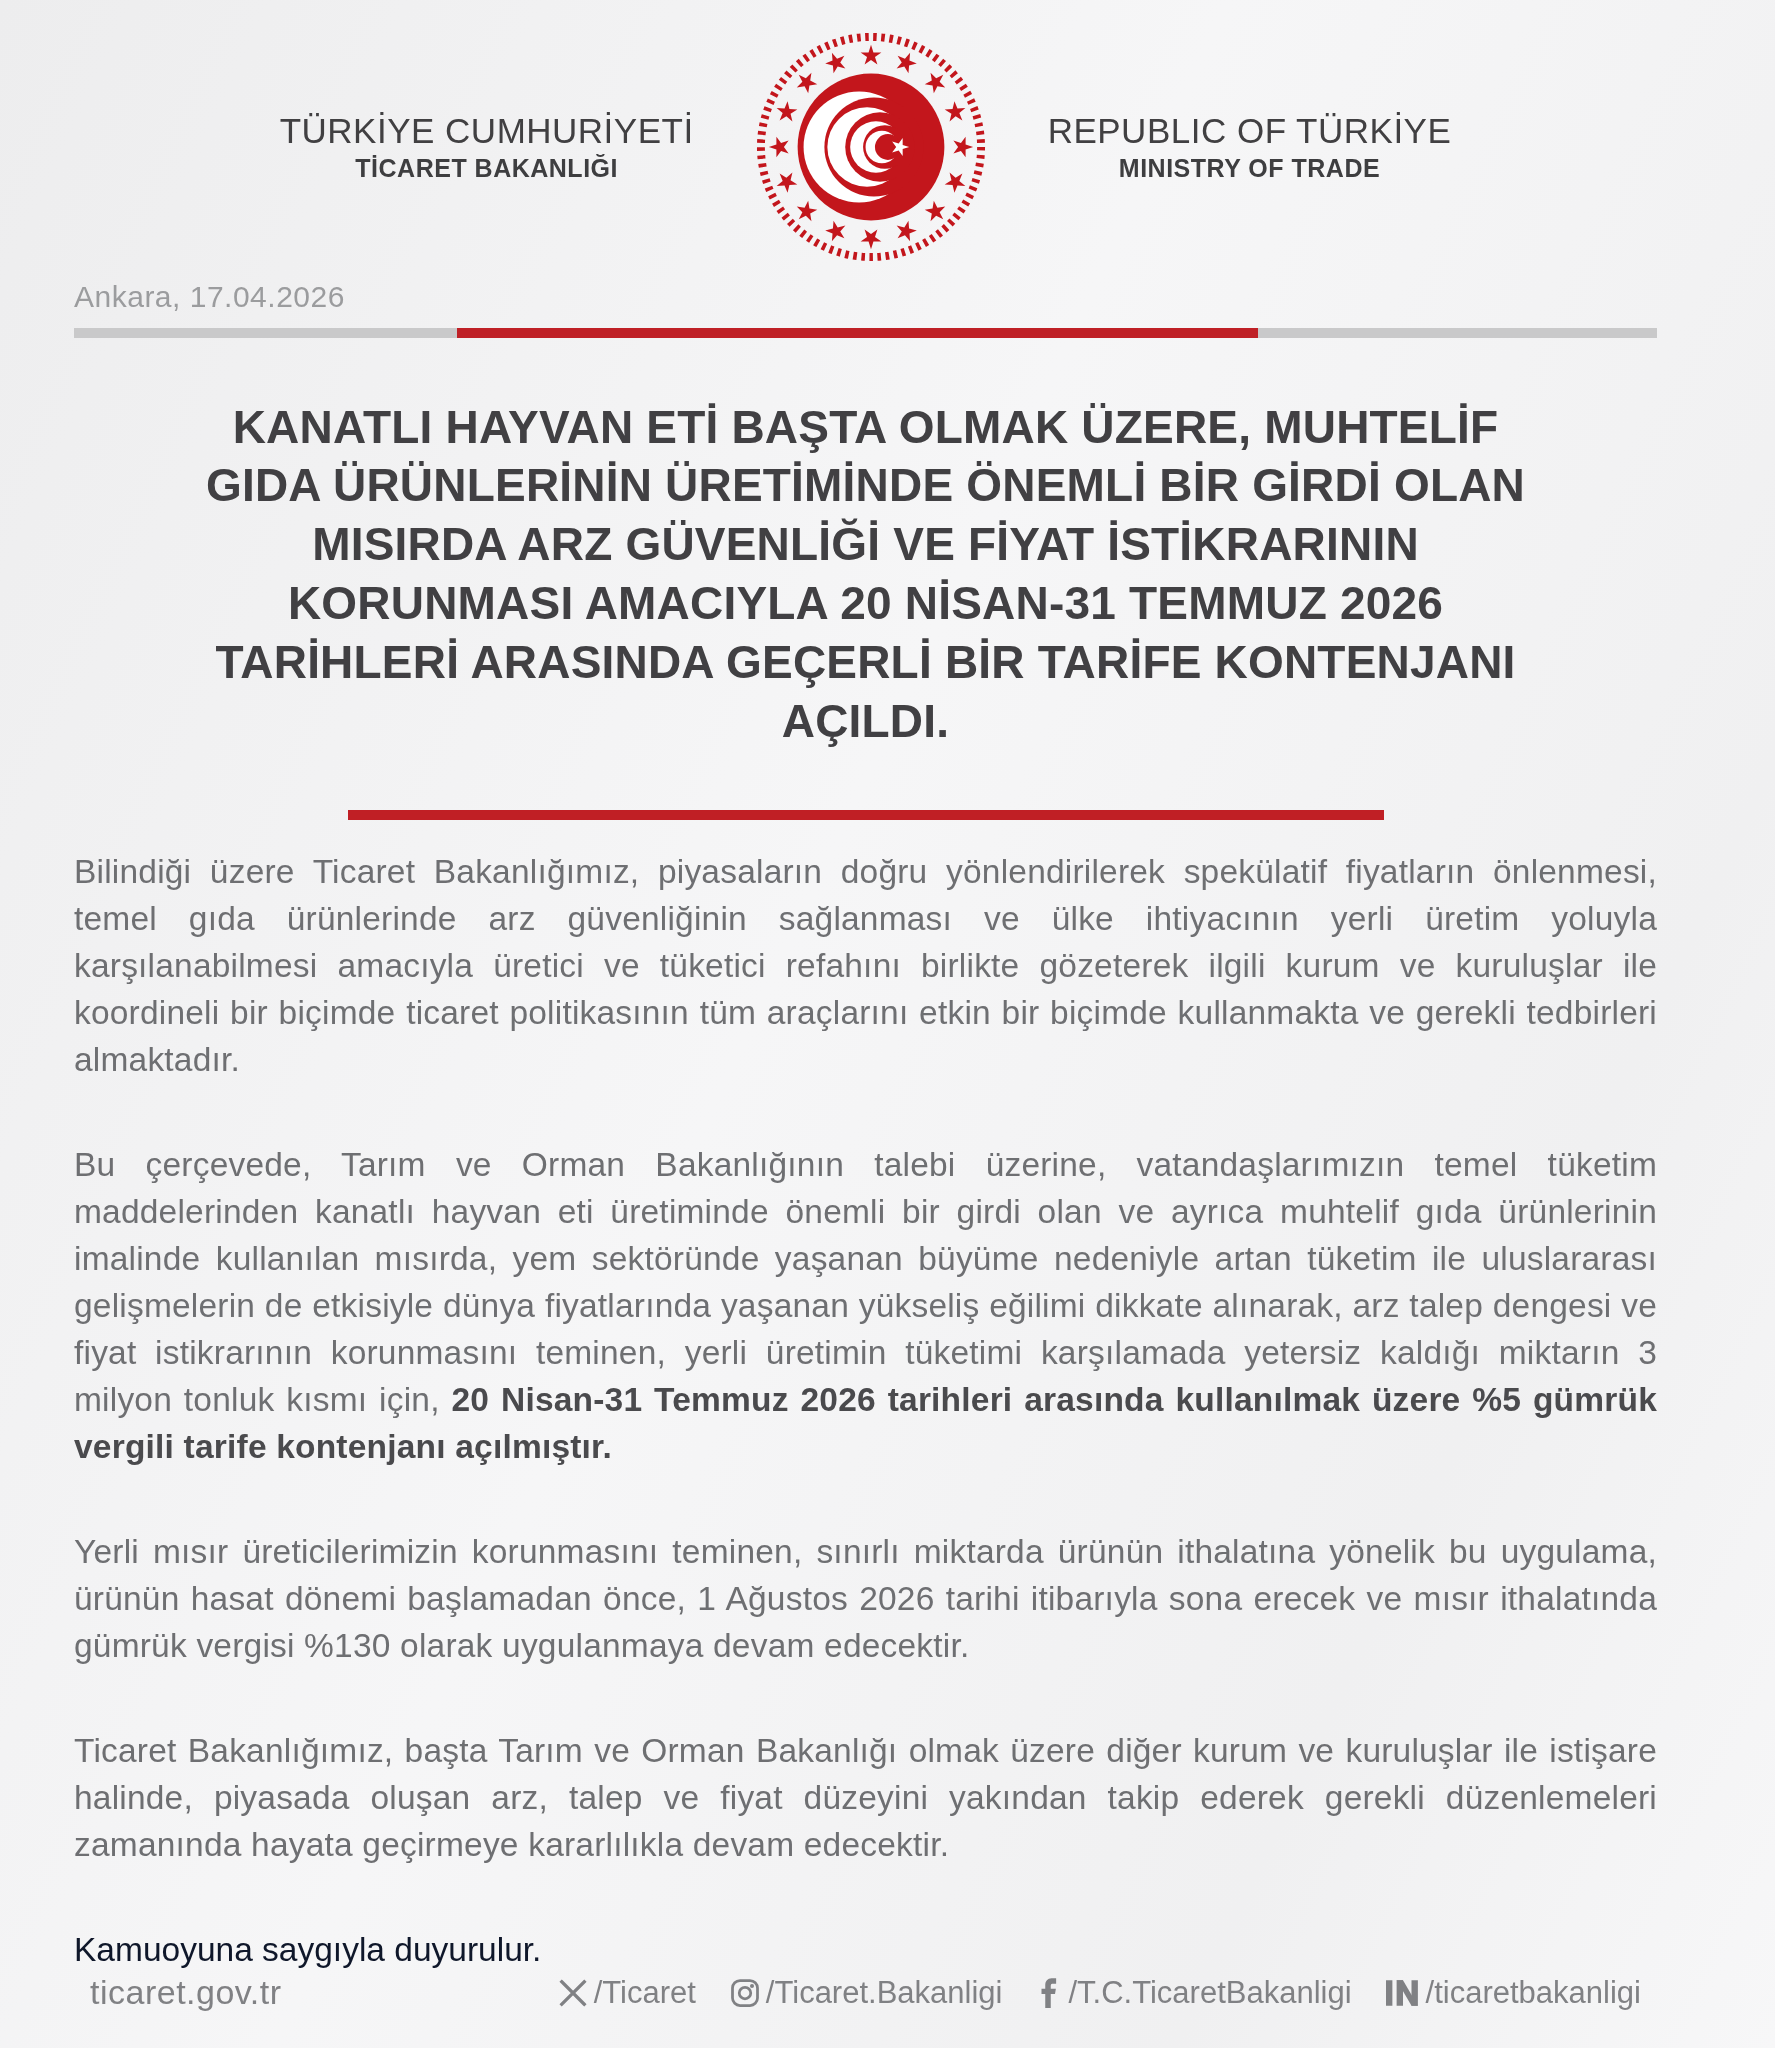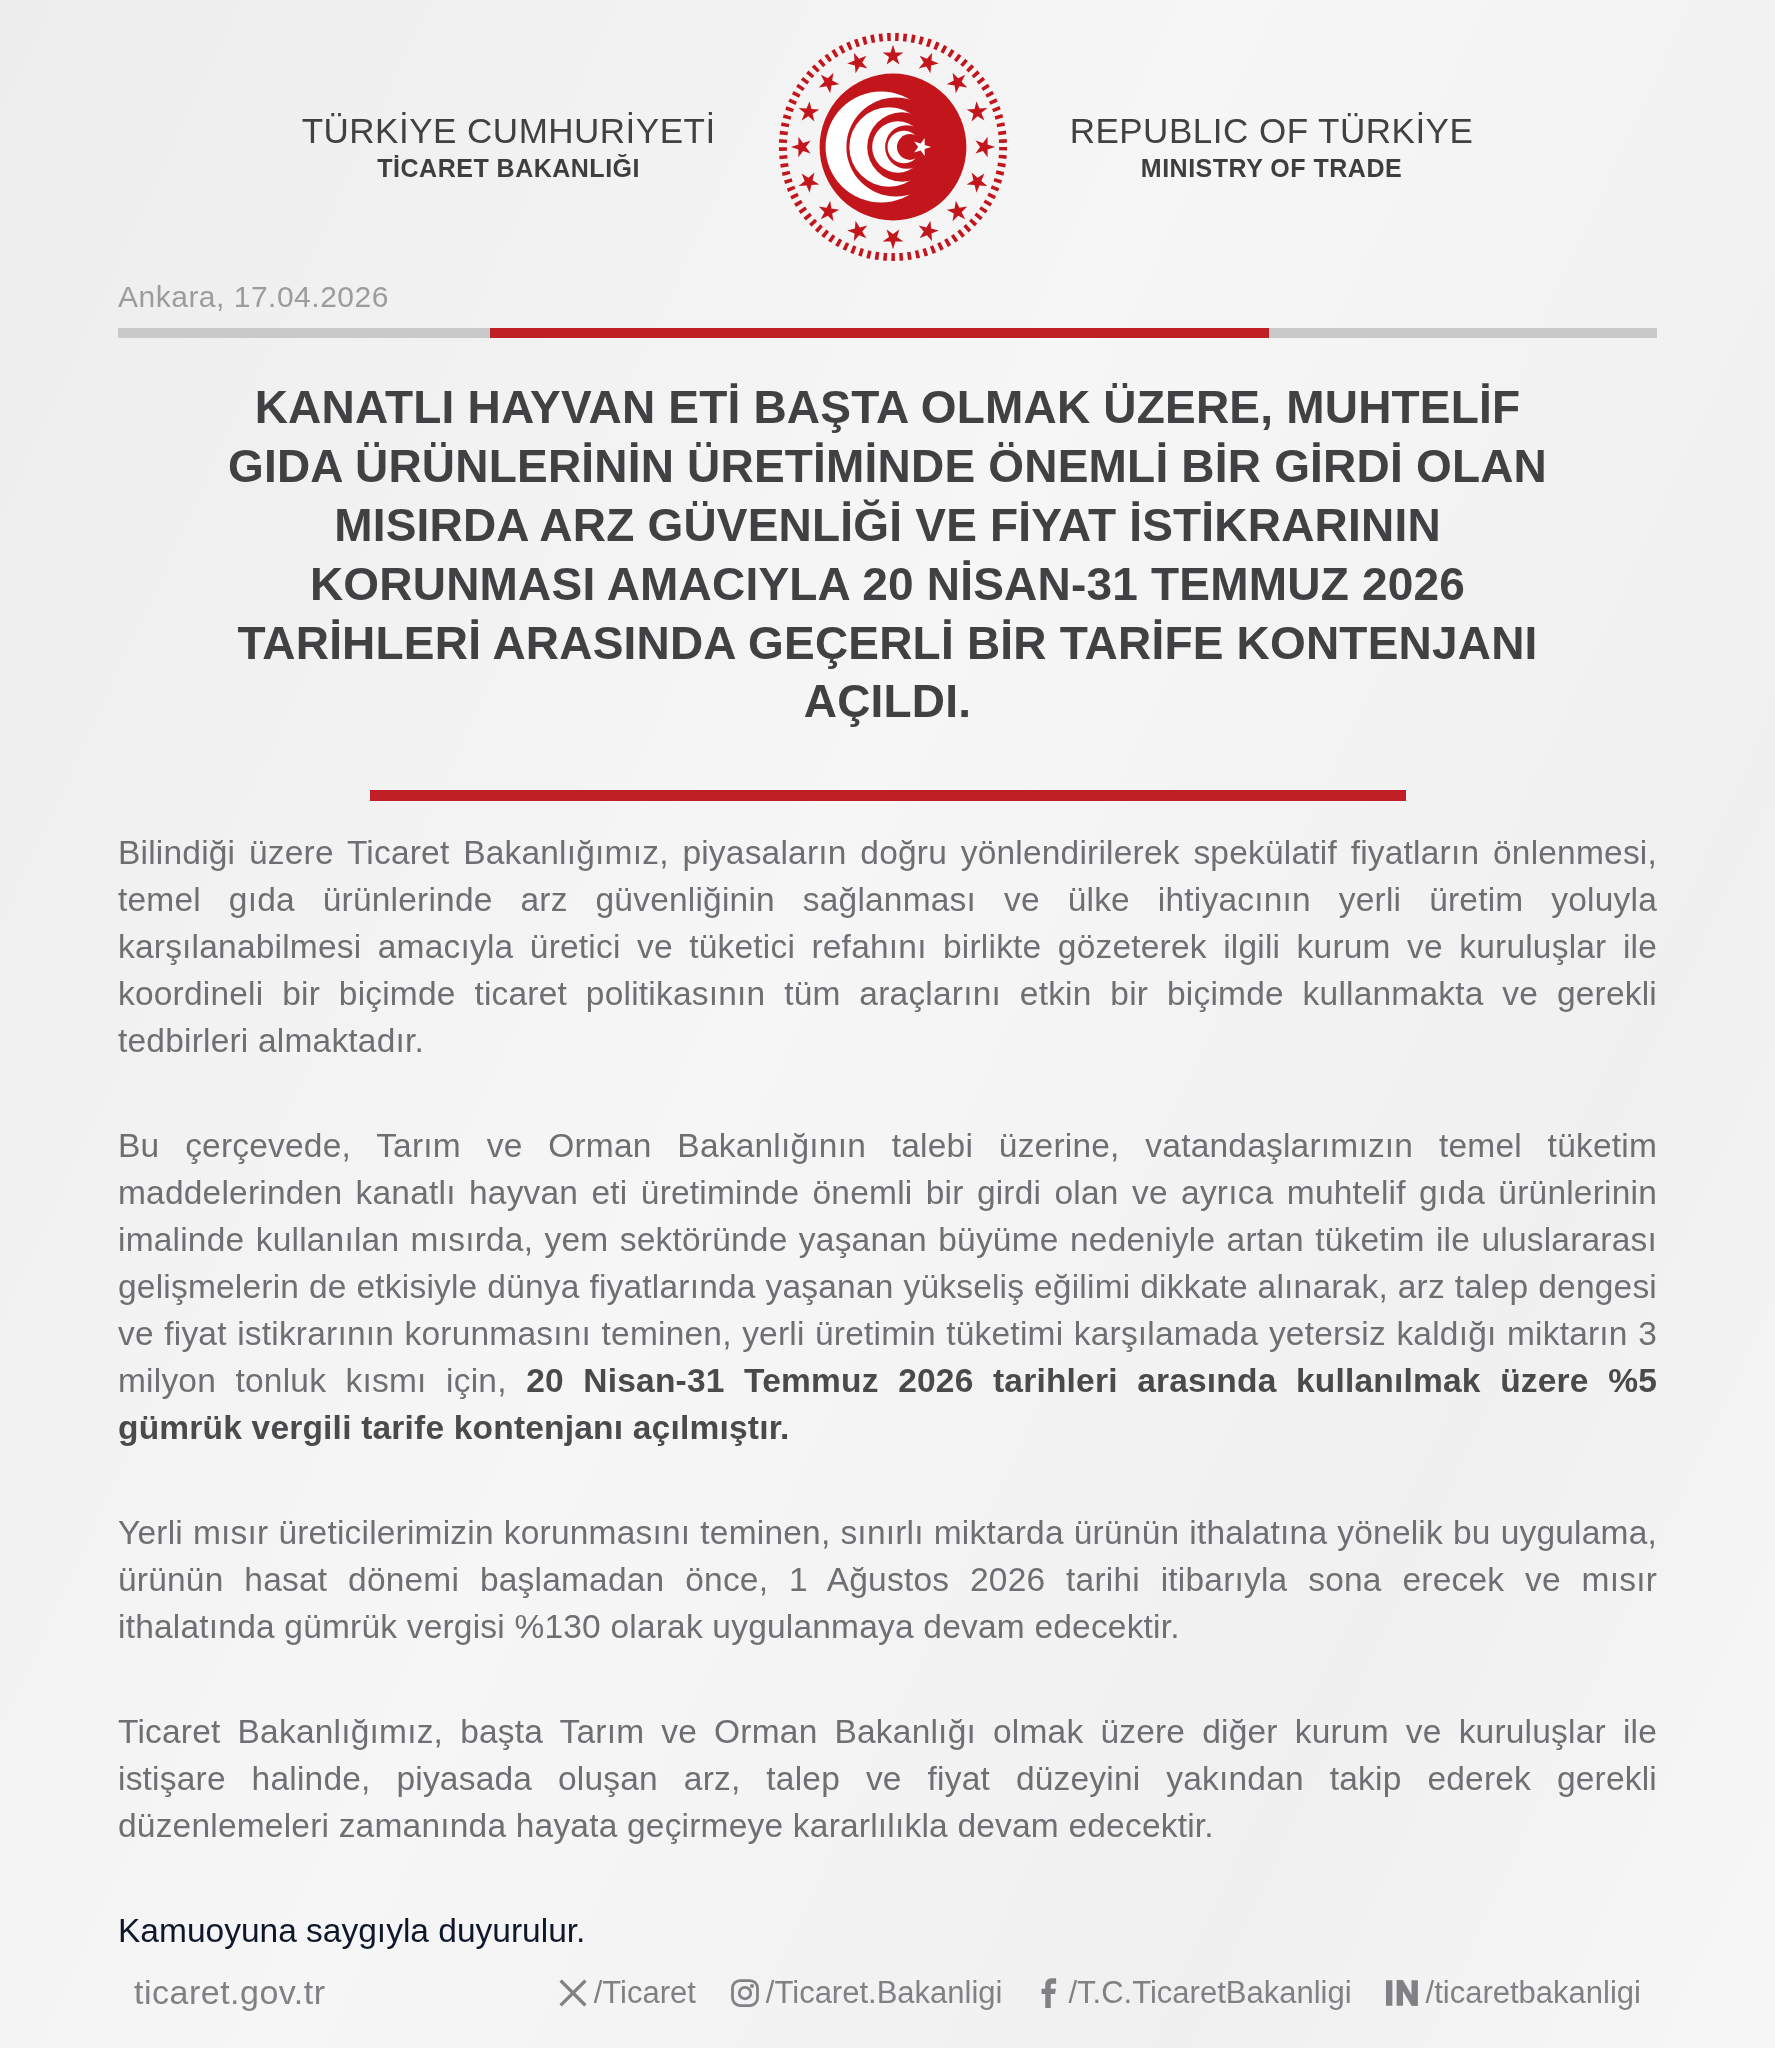--- a/index.html
+++ b/index.html
@@ -4,41 +4,41 @@
 <style>
   html,body{margin:0;padding:0;}
   body{
     width:1775px;height:2048px;overflow:hidden;
     background:linear-gradient(115deg,#ededee 0%,#f6f6f7 45%,#f0f0f1 78%,#f7f7f8 100%);
     font-family:"Liberation Sans",sans-serif;
     -webkit-font-smoothing:antialiased;
   }
   .page{
     box-sizing:border-box;width:1775px;height:2048px;
-    padding:22px 118px 0 118px;
+    padding:22px 118px 0 74px;
     display:flex;flex-direction:column;
   }
   
   .header{
     display:flex;align-items:center;justify-content:center;
     gap:58px;padding-top:6px;
   }
   .header .org{display:flex;flex-direction:column;align-items:center;line-height:1.22;}
   .org .line1{font-size:35px;font-weight:400;color:#414042;letter-spacing:.5px;}
   .org .line2{font-size:25px;font-weight:700;color:#3e3e40;letter-spacing:.5px;}
   .logo-wrap{width:238px;height:238px;flex:0 0 auto;}
   
   .date{margin-top:14px;font-size:30px;color:#9b9c9e;letter-spacing:.5px;}
   .tri-divider{margin-top:14px;height:10px;display:flex;width:100%;}
   .tri-divider .g1{width:24.2%;background:#c9c9ca;}
   .tri-divider .r {width:50.6%;background:#bf2026;}
   .tri-divider .g2{width:25.2%;background:#c9c9ca;}
   
   .title{
-    margin-top:40px;text-align:center;white-space:pre-line;
+    margin-top:60px;text-align:center;white-space:pre-line;
     font-size:46px;line-height:1.28;font-weight:700;color:#414043;
     letter-spacing:.2px;
   }
   .title-underline{
     margin:28px auto 0 auto;width:1036px;height:11px;background:#c01f25;
   }
   
   .body-text{margin-top:28px;}
   .para{
     font-size:33.5px;line-height:47px;color:#6e6f72;

